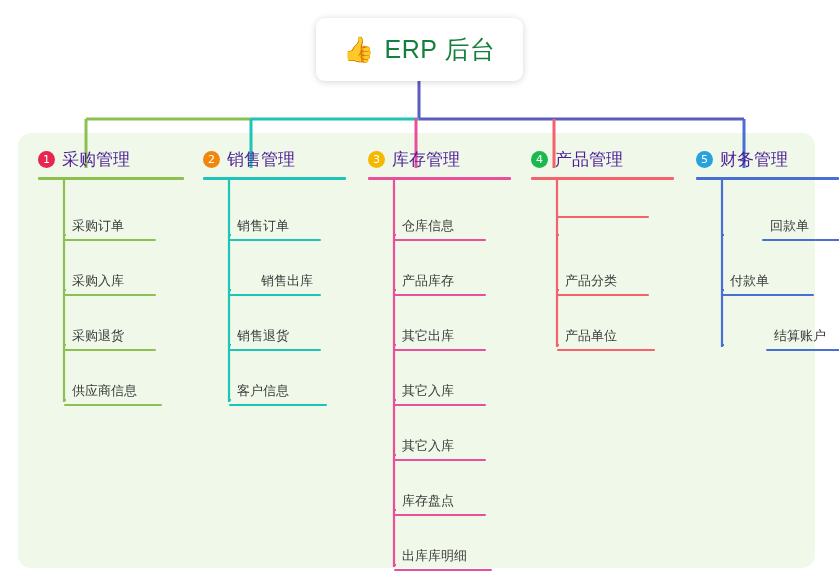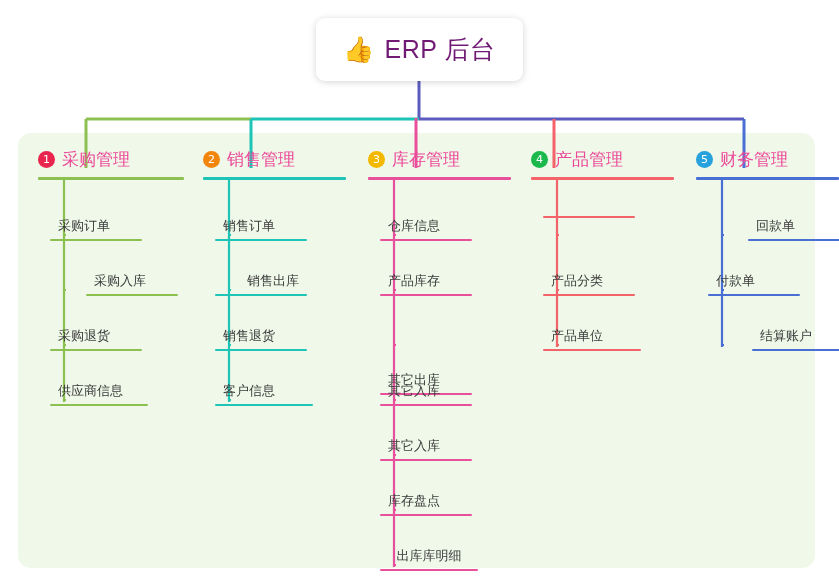--- a/index.html
+++ b/index.html
@@ -14,46 +14,46 @@
   
   .title-card{
     position:absolute;left:316px;top:18px;width:207px;height:63px;
     background:#ffffff;border-radius:9px;
     box-shadow:0 1px 7px rgba(0,0,0,0.17);
     display:flex;align-items:center;justify-content:center;
     gap:10px;
   }
   .title-emoji{font-size:25px;line-height:1;}
   .title-text{
-    font-size:25px;color:#701a75;letter-spacing:.5px;white-space:nowrap;
+    font-size:25px;color:#15803d;letter-spacing:.5px;white-space:nowrap;
   }
 
   
   .backdrop{
     position:absolute;left:18px;top:133px;width:797px;height:435px;
     background:#eff8e9;border-radius:13px;
   }
 
   
   .wires{position:absolute;left:0;top:0;width:839px;height:588px;}
 
   
   .col{position:absolute;top:146px;}
   .col-head{display:flex;align-items:center;gap:7px;height:26px;}
   .badge{
     width:17px;height:17px;border-radius:50%;
     color:#fff;font-size:11px;line-height:17px;text-align:center;
     font-family:"DejaVu Sans",sans-serif;
     flex:none;
   }
-  .col-title{font-size:17px;color:#ec4899;white-space:nowrap;}
+  .col-title{font-size:17px;color:#4c1d95;white-space:nowrap;}
   .head-rule{height:3px;margin-top:5px;border-radius:1px;}
 
   .leaves{position:relative;margin-top:0;}
-  .leaf{position:absolute;left:12px;}
+  .leaf{position:absolute;left:26px;}
   .leaf-text{
     font-size:13px;color:#3a3a3a;white-space:nowrap;
     padding:0 8px 4px 8px;display:inline-block;
   }
   .leaf-rule{height:2px;border-radius:1px;}
 </style>
 </head>
 <body>
 
 <div id="root-canvas">
@@ -106,21 +106,21 @@
 
   <div id="cols">
       <div class="col" style="left: 38px;">
         <div class="col-head">
           <span class="badge" style="background: rgb(232, 36, 79);">1</span>
           <span class="col-title">采购管理</span>
         </div>
         <div class="head-rule" style="width: 146px; background: rgb(140, 193, 82);"></div>
         <div class="leaves">
           <div class="leaf" style="top: 36px;"><div class="leaf-text">采购订单</div><div class="leaf-rule" style="background: rgb(140, 193, 82); width: 92px;"></div></div>
-          <div class="leaf" style="top: 91px; padding-left: 36px;"><div class="leaf-text">采购入库</div><div class="leaf-rule" style="background: rgb(140, 193, 82); width: 92px;"></div></div>
+          <div class="leaf" style="top: 91px;"><div class="leaf-text">采购入库</div><div class="leaf-rule" style="background: rgb(140, 193, 82); width: 92px;"></div></div>
           <div class="leaf" style="top: 146px;"><div class="leaf-text">采购退货</div><div class="leaf-rule" style="background: rgb(140, 193, 82); width: 92px;"></div></div>
           <div class="leaf" style="top: 201px;"><div class="leaf-text">供应商信息</div><div class="leaf-rule" style="background: rgb(140, 193, 82); width: 98px;"></div></div>
         </div>
       </div>
       <div class="col" style="left: 203px;">
         <div class="col-head">
           <span class="badge" style="background: rgb(242, 134, 13);">2</span>
           <span class="col-title">销售管理</span>
         </div>
         <div class="head-rule" style="width: 143px; background: rgb(30, 196, 182);"></div>
@@ -133,25 +133,25 @@
       </div>
       <div class="col" style="left: 368px;">
         <div class="col-head">
           <span class="badge" style="background: rgb(245, 184, 0);">3</span>
           <span class="col-title">库存管理</span>
         </div>
         <div class="head-rule" style="width: 143px; background: rgb(232, 80, 155);"></div>
         <div class="leaves">
           <div class="leaf" style="top: 36px;"><div class="leaf-text">仓库信息</div><div class="leaf-rule" style="background: rgb(232, 80, 155); width: 92px;"></div></div>
           <div class="leaf" style="top: 91px;"><div class="leaf-text">产品库存</div><div class="leaf-rule" style="background: rgb(232, 80, 155); width: 92px;"></div></div>
-          <div class="leaf" style="top: 146px; margin-top: 44px;"><div class="leaf-text">其它出库</div><div class="leaf-rule" style="background: rgb(232, 80, 155); width: 92px;"></div></div>
+          <div class="leaf" style="top: 146px;"><div class="leaf-text">其它出库</div><div class="leaf-rule" style="background: rgb(232, 80, 155); width: 92px;"></div></div>
           <div class="leaf" style="top: 201px;"><div class="leaf-text">其它入库</div><div class="leaf-rule" style="background: rgb(232, 80, 155); width: 92px;"></div></div>
           <div class="leaf" style="top: 256px;"><div class="leaf-text">其它入库</div><div class="leaf-rule" style="background: rgb(232, 80, 155); width: 92px;"></div></div>
           <div class="leaf" style="top: 311px;"><div class="leaf-text">库存盘点</div><div class="leaf-rule" style="background: rgb(232, 80, 155); width: 92px;"></div></div>
-          <div class="leaf" style="top: 366px; text-align: center;"><div class="leaf-text">出库库明细</div><div class="leaf-rule" style="background: rgb(232, 80, 155); width: 98px;"></div></div>
+          <div class="leaf" style="top: 366px;"><div class="leaf-text">出库库明细</div><div class="leaf-rule" style="background: rgb(232, 80, 155); width: 98px;"></div></div>
         </div>
       </div>
       <div class="col" style="left: 531px;">
         <div class="col-head">
           <span class="badge" style="background: rgb(27, 184, 76);">4</span>
           <span class="col-title">产品管理</span>
         </div>
         <div class="head-rule" style="width: 143px; background: rgb(244, 98, 106);"></div>
         <div class="leaves">
           <div class="leaf" style="top: 36px;"><div class="leaf-rule" style="background: rgb(244, 98, 106); width: 92px;"></div></div>

